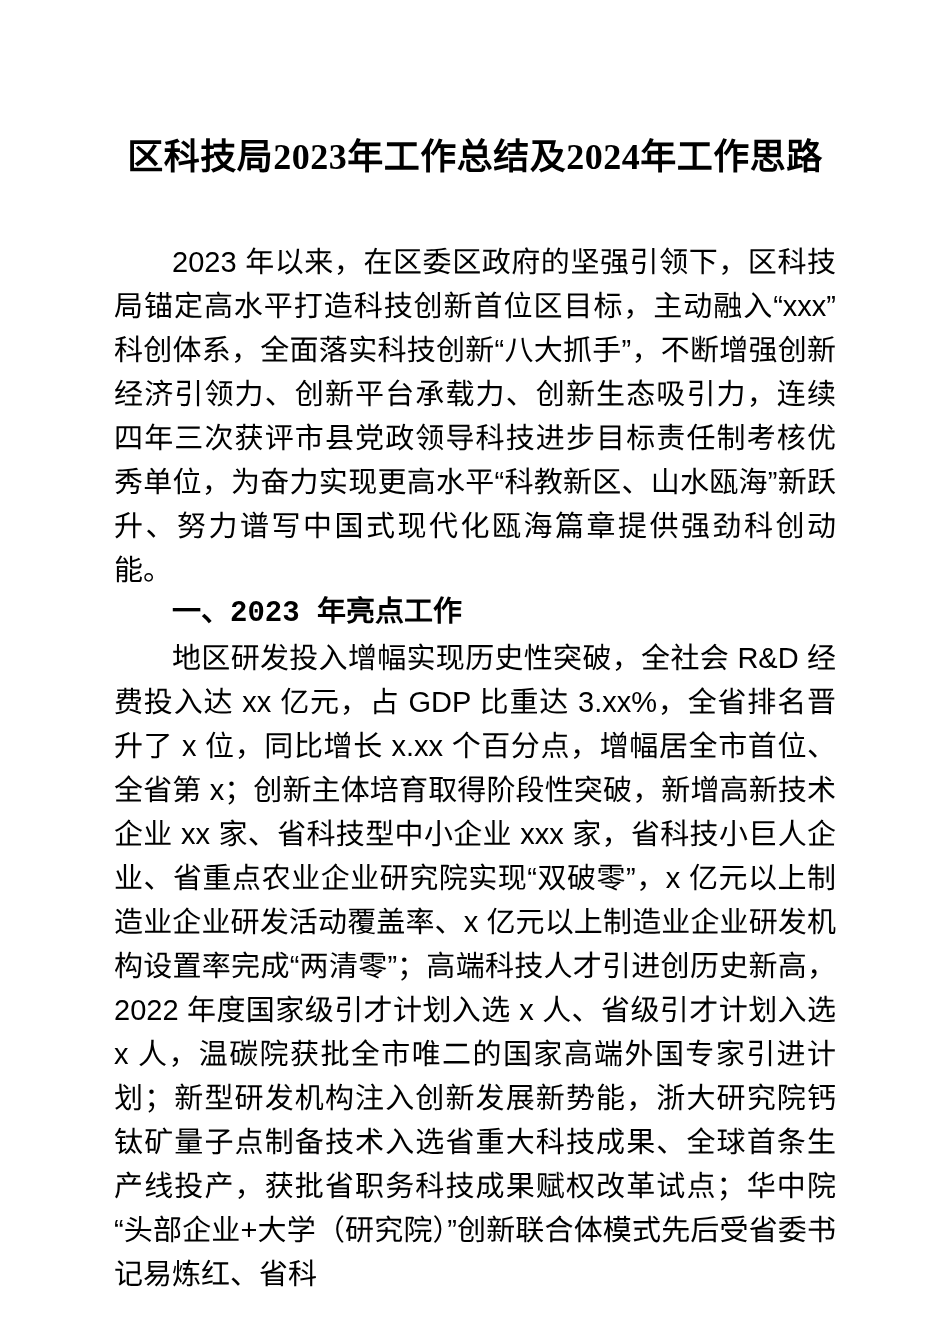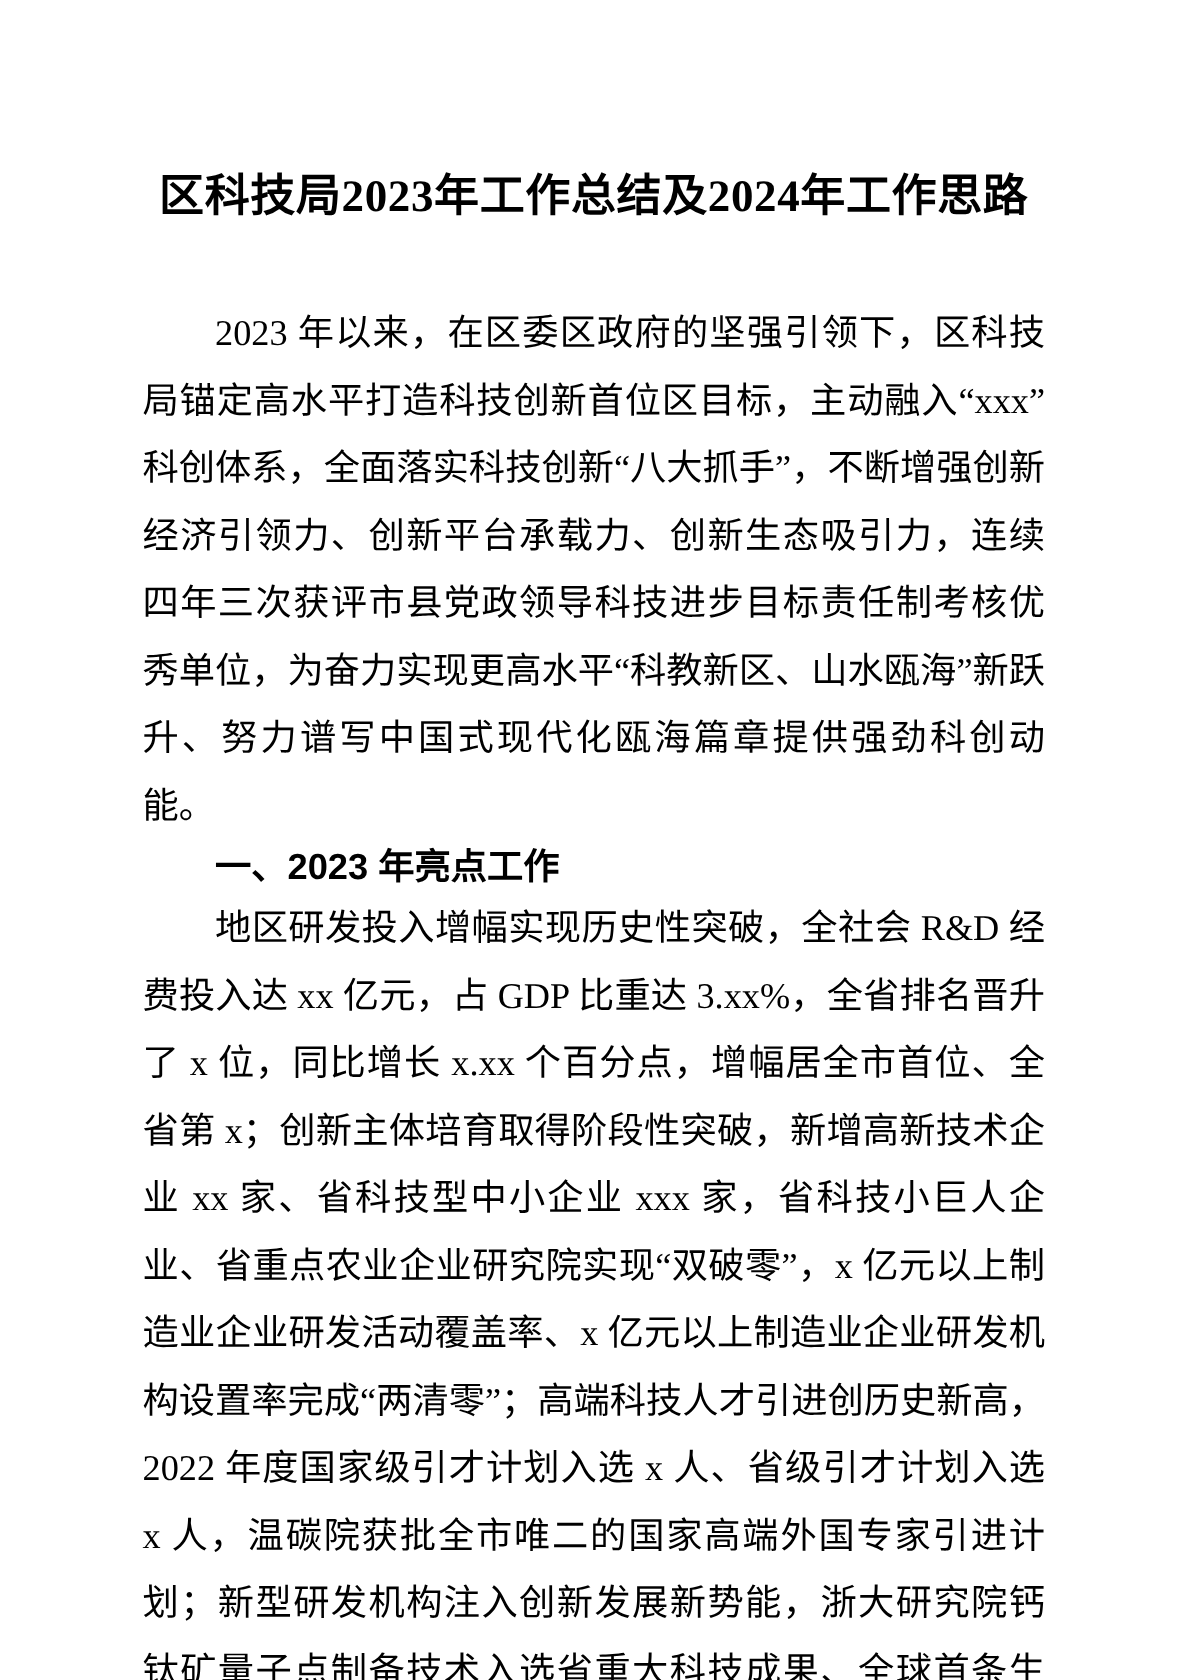--- a/index.html
+++ b/index.html
@@ -26,35 +26,35 @@
     font-size: 36px;
     line-height: 46px;
     font-weight: 700;
     text-align: center;
     letter-spacing: 0.5px;
     font-family: "Liberation Serif", "DejaVu Serif", serif;
   }
   .body-para {
     margin: 0;
     font-size: 29px;
-    line-height: 54px;
+    line-height: 44px;
     text-align: justify;
     text-indent: 2em;
     font-weight: 400;
     
-    font-family: Liberation Serif, serif;
+    font-family: Liberation Sans, sans-serif;
   }
   .section-heading {
     margin: 0;
     font-size: 29px;
     line-height: 44px;
     font-weight: 700;
     text-indent: 2em;
     
-    font-family: Liberation Sans, sans-serif;
+    font-family: Liberation Mono, monospace;
   }
 </style>
 </head>
 <body>
 
 <div class="page">
   <h1 class="doc-title">区科技局2023年工作总结及2024年工作思路</h1>
 
   <p class="body-para">2023 年以来，在区委区政府的坚强引领下，区科技局锚定高水平打造科技创新首位区目标，主动融入“xxx”科创体系，全面落实科技创新“八大抓手”，不断增强创新经济引领力、创新平台承载力、创新生态吸引力，连续四年三次获评市县党政领导科技进步目标责任制考核优秀单位，为奋力实现更高水平“科教新区、山水瓯海”新跃升、努力谱写中国式现代化瓯海篇章提供强劲科创动能。</p>
 

